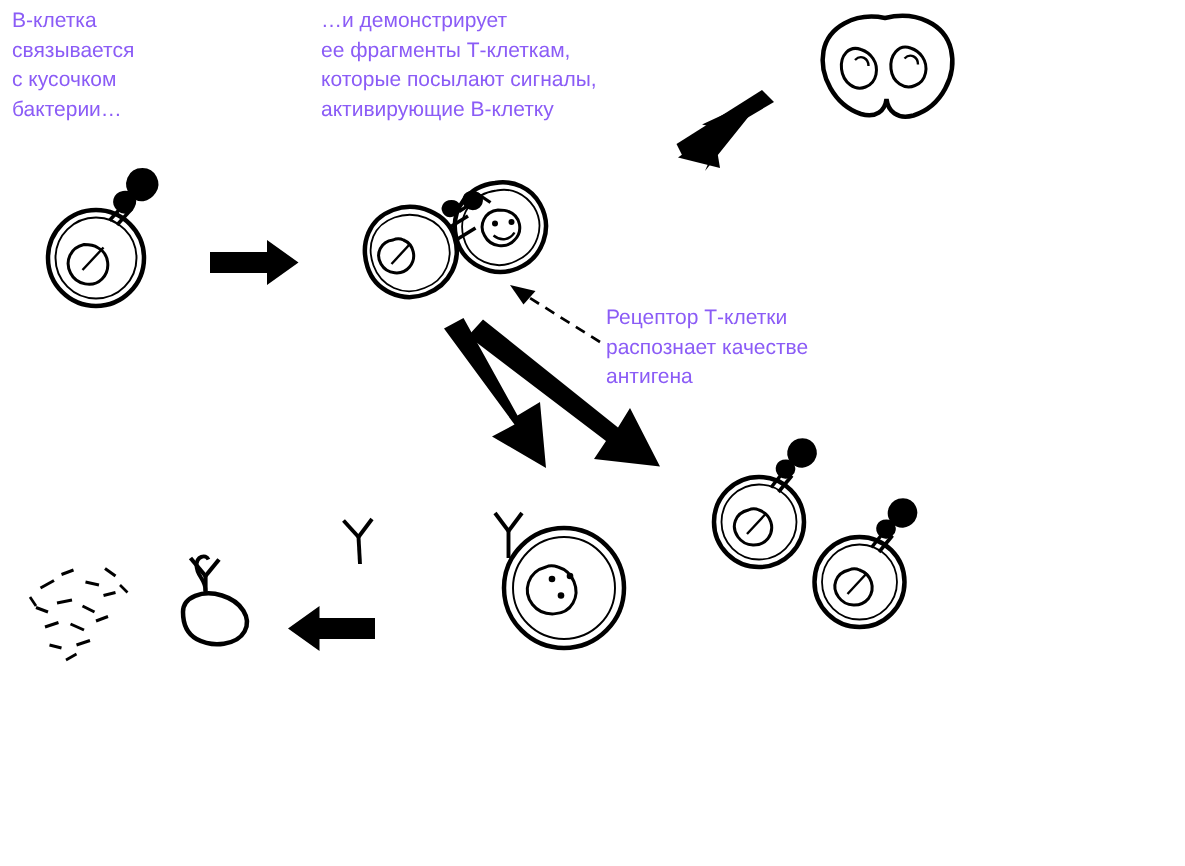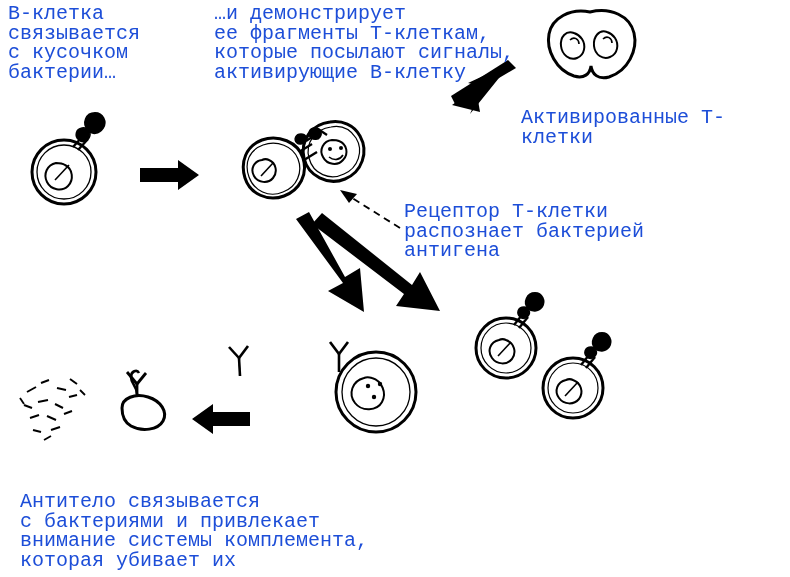--- a/index.html
+++ b/index.html
@@ -11,24 +11,24 @@
     position: relative;
     width: 790px;
     height: 577px;
     background: #ffffff;
     overflow: hidden;
     font-family: "Liberation Sans", sans-serif;
     color: #000000;
   }
   .cap {
     position: absolute;
-    font-family: Liberation Mono, monospace;
-    font-size: 20px;
+    font-family: Liberation Sans, sans-serif;
+    font-size: 14px;
     line-height: 19.5px;
-    color: #1d4ed8;
+    color: #8b5cf6;
     white-space: pre-line;
   }
   .svg-layer {
     position: absolute;
     left: 0;
     top: 0;
     width: 790px;
     height: 577px;
   }
 </style>
@@ -219,26 +219,21 @@
   <div class="cap" style="left:8px; top:4px;">B-клетка
 связывается
 с кусочком
 бактерии…</div>
 
   <div class="cap" style="left:214px; top:4px;">…и демонстрирует
 ее фрагменты Т-клеткам,
 которые посылают  сигналы,
 активирующие В-клетку</div>
 
-  <div class="cap" style="left:521px; top:108px;">Активированные Т-клетки</div>
 
   <div class="cap" style="left:404px; top:202px;">Рецептор Т-клетки
-распознает бактерией
+распознает качестве
 антигена</div>
 
 
 
-  <div class="cap" style="left:20px; top:492px;">Антитело связывается
-с бактериями и привлекает
-внимание системы комплемента,
-которая убивает их</div>
 
 </div>
 
 </body></html>

